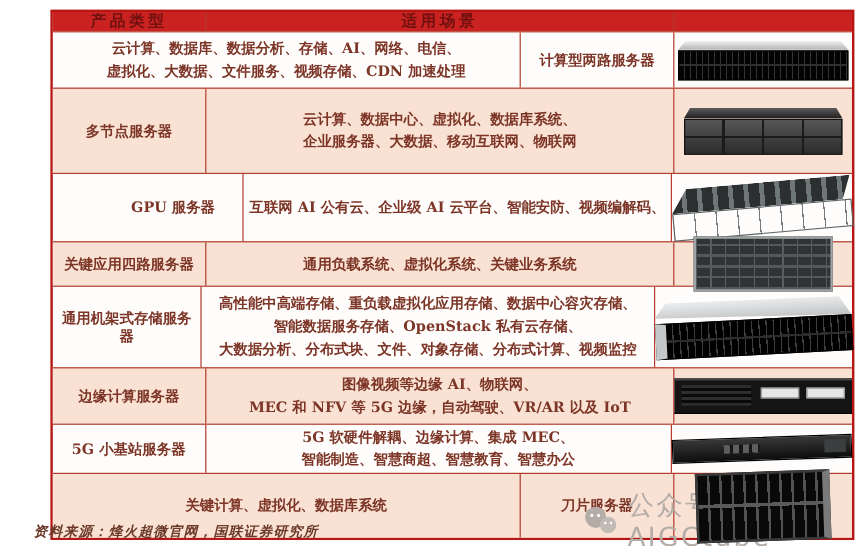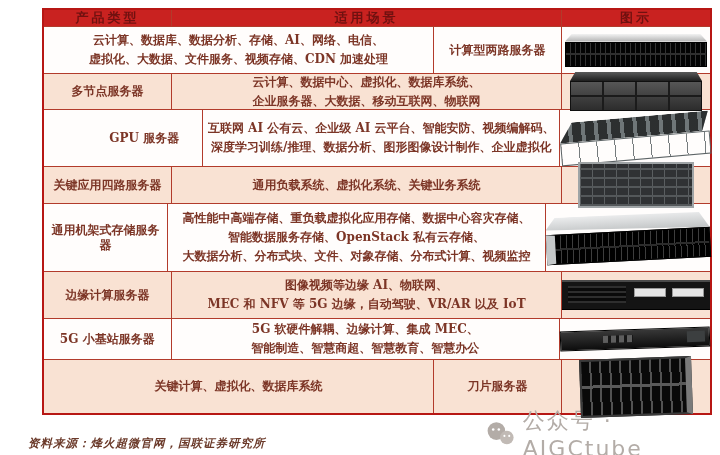--- a/index.html
+++ b/index.html
@@ -20,21 +20,21 @@
   .row{display:flex;box-sizing:border-box;}
   .row + .row{border-top:1px solid #b23b2b;}
   .cell{box-sizing:border-box;display:flex;align-items:center;justify-content:center;}
   .c1{width:128px;border-right:1px solid #b23b2b;}
   .c2{width:390px;border-right:1px solid #b23b2b;flex-direction:column;}
   .c3{flex:1;position:relative;}
   .hdr{height:16px;background:#c92220;}
   .hdr .cell{
     color:#701110;font-weight:bold;font-size:13px;letter-spacing:3px;
   }
-  .r1{height:47px;} .r2{height:36px;font-family:Liberation Serif, serif;} .r3{height:57px;padding-left:42px;} .r4{height:37px;}
+  .r1{height:47px;} .r2{height:71px;font-family:Liberation Serif, serif;} .r3{height:57px;padding-left:42px;} .r4{height:37px;}
   .r5{height:68px;} .r6{height:47px;justify-content:flex-end;} .r7{height:41px;} .r8{height:54px;}
   .alt{background:#f9e2d3;}
   .product{
     color:#7c3526;font-size:12px;font-weight:bold;text-align:center;
     line-height:15px;padding:0 2px;
   }
   .scenario{color:#7c3526;font-size:12px;font-weight:bold;}
   .scenario .line{line-height:19px;text-align:center;white-space:nowrap;}
   .scenario .line:empty{display:none;}
 
@@ -106,21 +106,20 @@
 </head>
 <body>
 
 <div class="canvas">
 
   <div class="tbl">
 
     <div class="row hdr">
       <div class="cell c1">产品类型</div>
       <div class="cell c2">适用场景</div>
-      <div class="cell c3">图示</div>
     </div>
 
     <div class="row r1">
       <div class="cell c2 scenario">
         <div class="line">云计算、数据库、数据分析、存储、AI、网络、电信、</div>
         <div class="line">虚拟化、大数据、文件服务、视频存储、CDN 加速处理</div>
 
       </div>
       <div class="cell c1 product">计算型两路服务器</div>
       <div class="cell c3">
@@ -147,21 +146,20 @@
               <div class="bod"></div>
             </div>
           </div>
       </div>
     </div>
 
     <div class="row r3">
       <div class="cell c1 product">GPU 服务器</div>
       <div class="cell c2 scenario">
         <div class="line">互联网 AI 公有云、企业级 AI 云平台、智能安防、视频编解码、</div>
-        <div class="line">深度学习训练/推理、数据分析、图形图像设计制作、企业虚拟化</div>
 
       </div>
       <div class="cell c3">
         <div class="imgwrap">
             <div class="srv img3">
               <div class="top"></div>
               <div class="bod"></div>
             </div>
           </div>
       </div>

